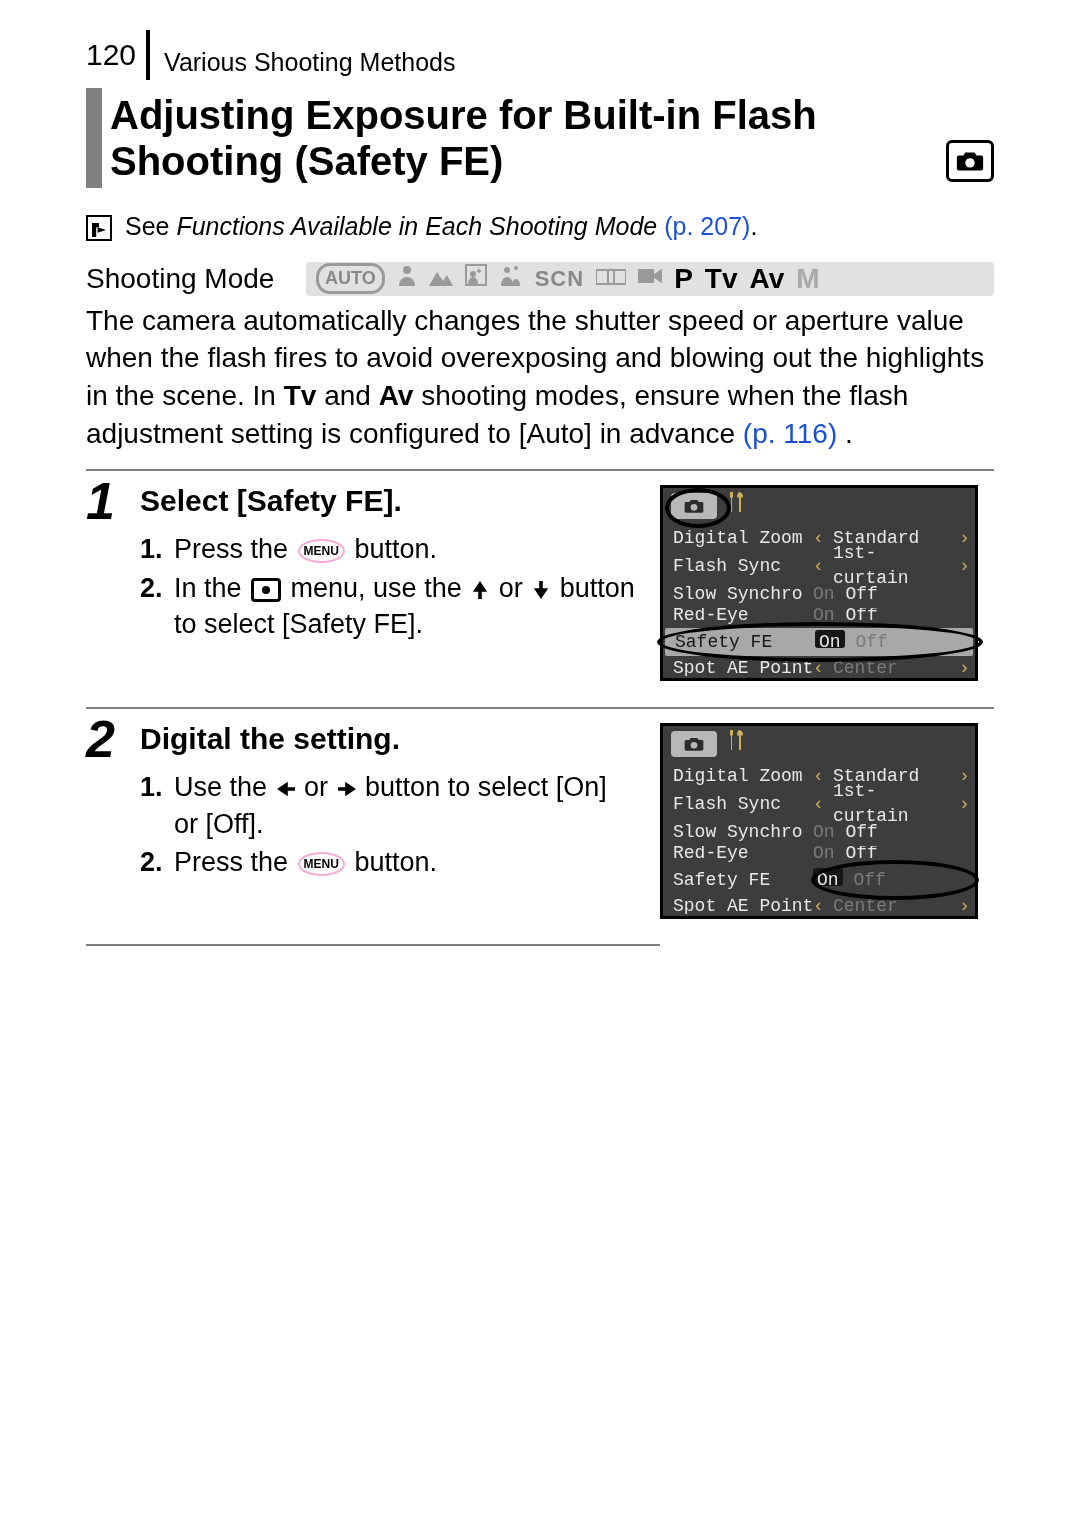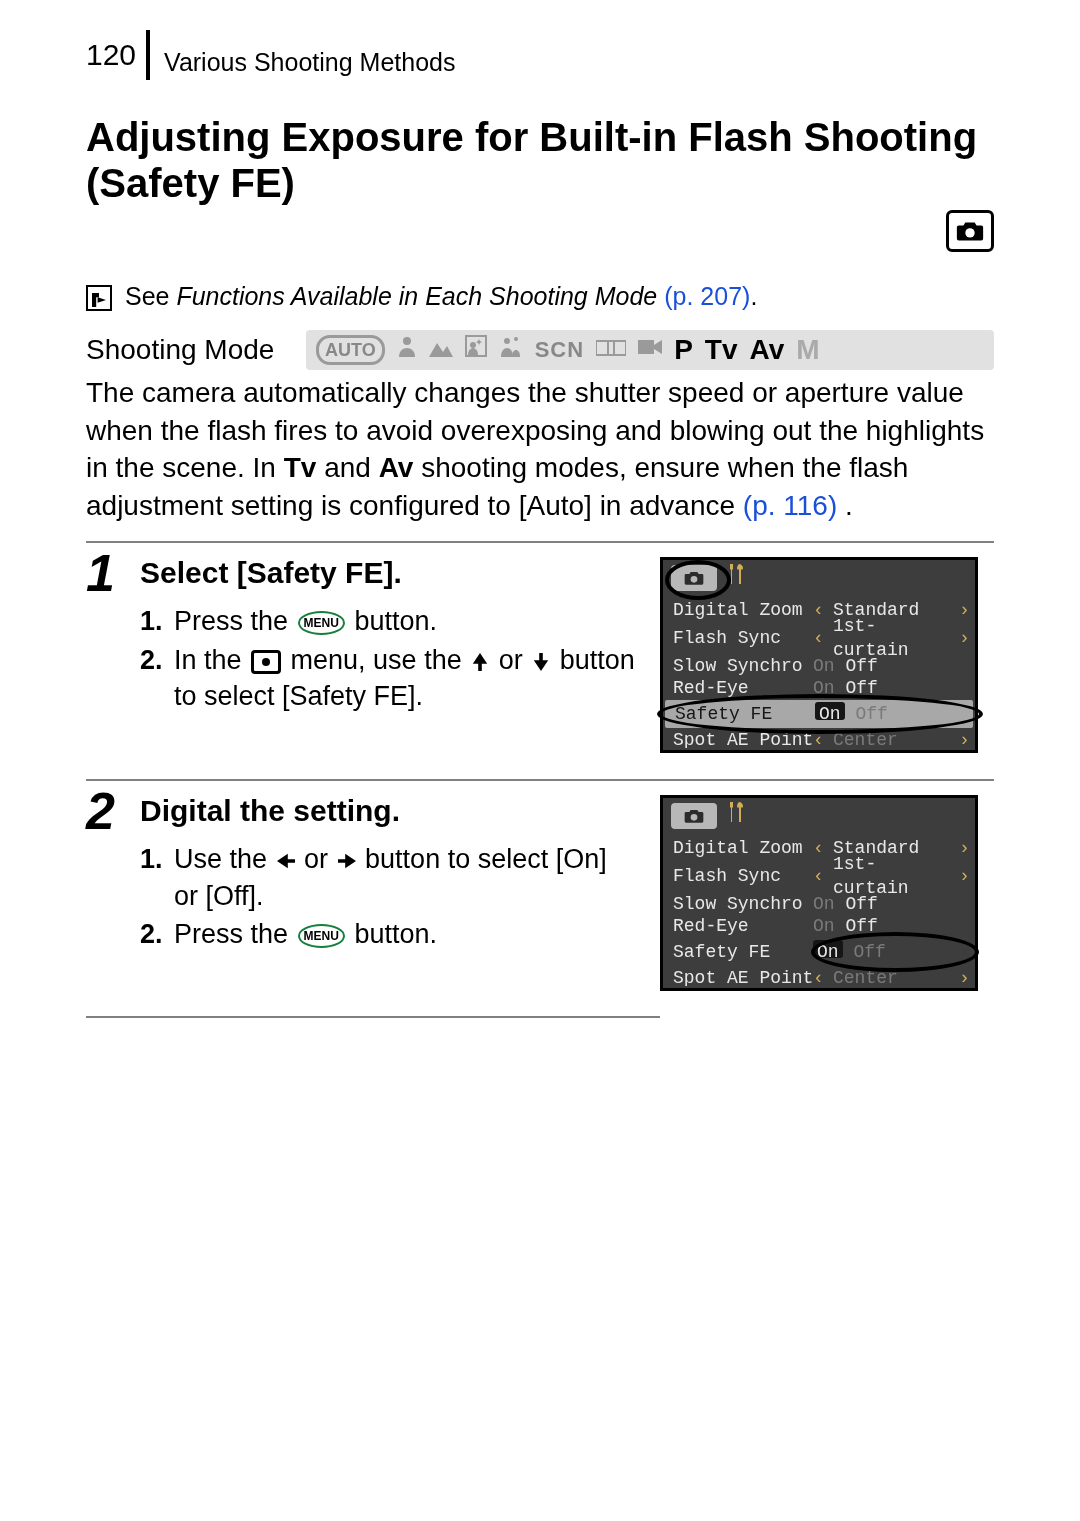--- a/index.html
+++ b/index.html
@@ -11,38 +11,37 @@
     line-height: 1.35;
     color: #000;
   }
   .page { padding: 30px 86px 40px 86px; }
 
   
   .running-head {
     display: flex;
     align-items: flex-end;
     gap: 14px;
-    margin-bottom: 30px;
+    margin-bottom: 8px;
   }
   .page-num {
     font-size: 30px;
     border-right: 4px solid #000;
     padding-right: 10px;
     padding-bottom: 0;
     line-height: 50px;
     font-weight: 400;
   }
   .running-title { font-size: 25px; }
 
   
   .title-block {
     display: flex;
     align-items: stretch;
     margin-bottom: 22px;
-    flex-direction: column;
   }
   .title-bar-left {
     width: 16px;
     background: #808080;
     margin-right: 8px;
   }
   .title-text {
     flex: 1;
     font-weight: 900;
     font-size: 40px;
@@ -77,21 +76,21 @@
   .see-line .arrow-box svg { width: 14px; height: 14px; }
   .link { color: #1a4fd8; }
   .italic { font-style: italic; }
 
   
   .mode-row { display: flex; align-items: center; margin-bottom: 4px; }
   .mode-label { width: 220px; font-size: 28px; }
   .mode-bar {
     flex: 1;
     background: #e1e1e1;
-    height: 40px;
+    height: 34px;
     border-radius: 4px;
     display: flex;
     align-items: center;
     gap: 12px;
     padding: 0 10px;
     color: #888;
   }
   .mode-bar .auto {
     border: 3px solid #9a9a9a;
     border-radius: 14px;
@@ -126,21 +125,21 @@
   .substeps { font-size: 27px; }
   .substeps .row { display: flex; margin-bottom: 2px; }
   .substeps .n { font-weight: 700; width: 34px; }
   .substeps .t { flex: 1; }
   .inline-icon {
     display: inline-flex;
     vertical-align: middle;
     margin: 0 2px;
   }
   .menu-oval {
-    border: 2px solid #15803d;
+    border: 2px solid #f9a8d4;
     border-radius: 50%;
     font-size: 12px; font-weight: 700;
     padding: 4px 4px;
     line-height: 1;
   }
   .rec-box {
     border: 3px solid #000;
     border-radius: 4px;
     width: 30px; height: 24px;
     display: inline-flex; align-items:center; justify-content:center;

